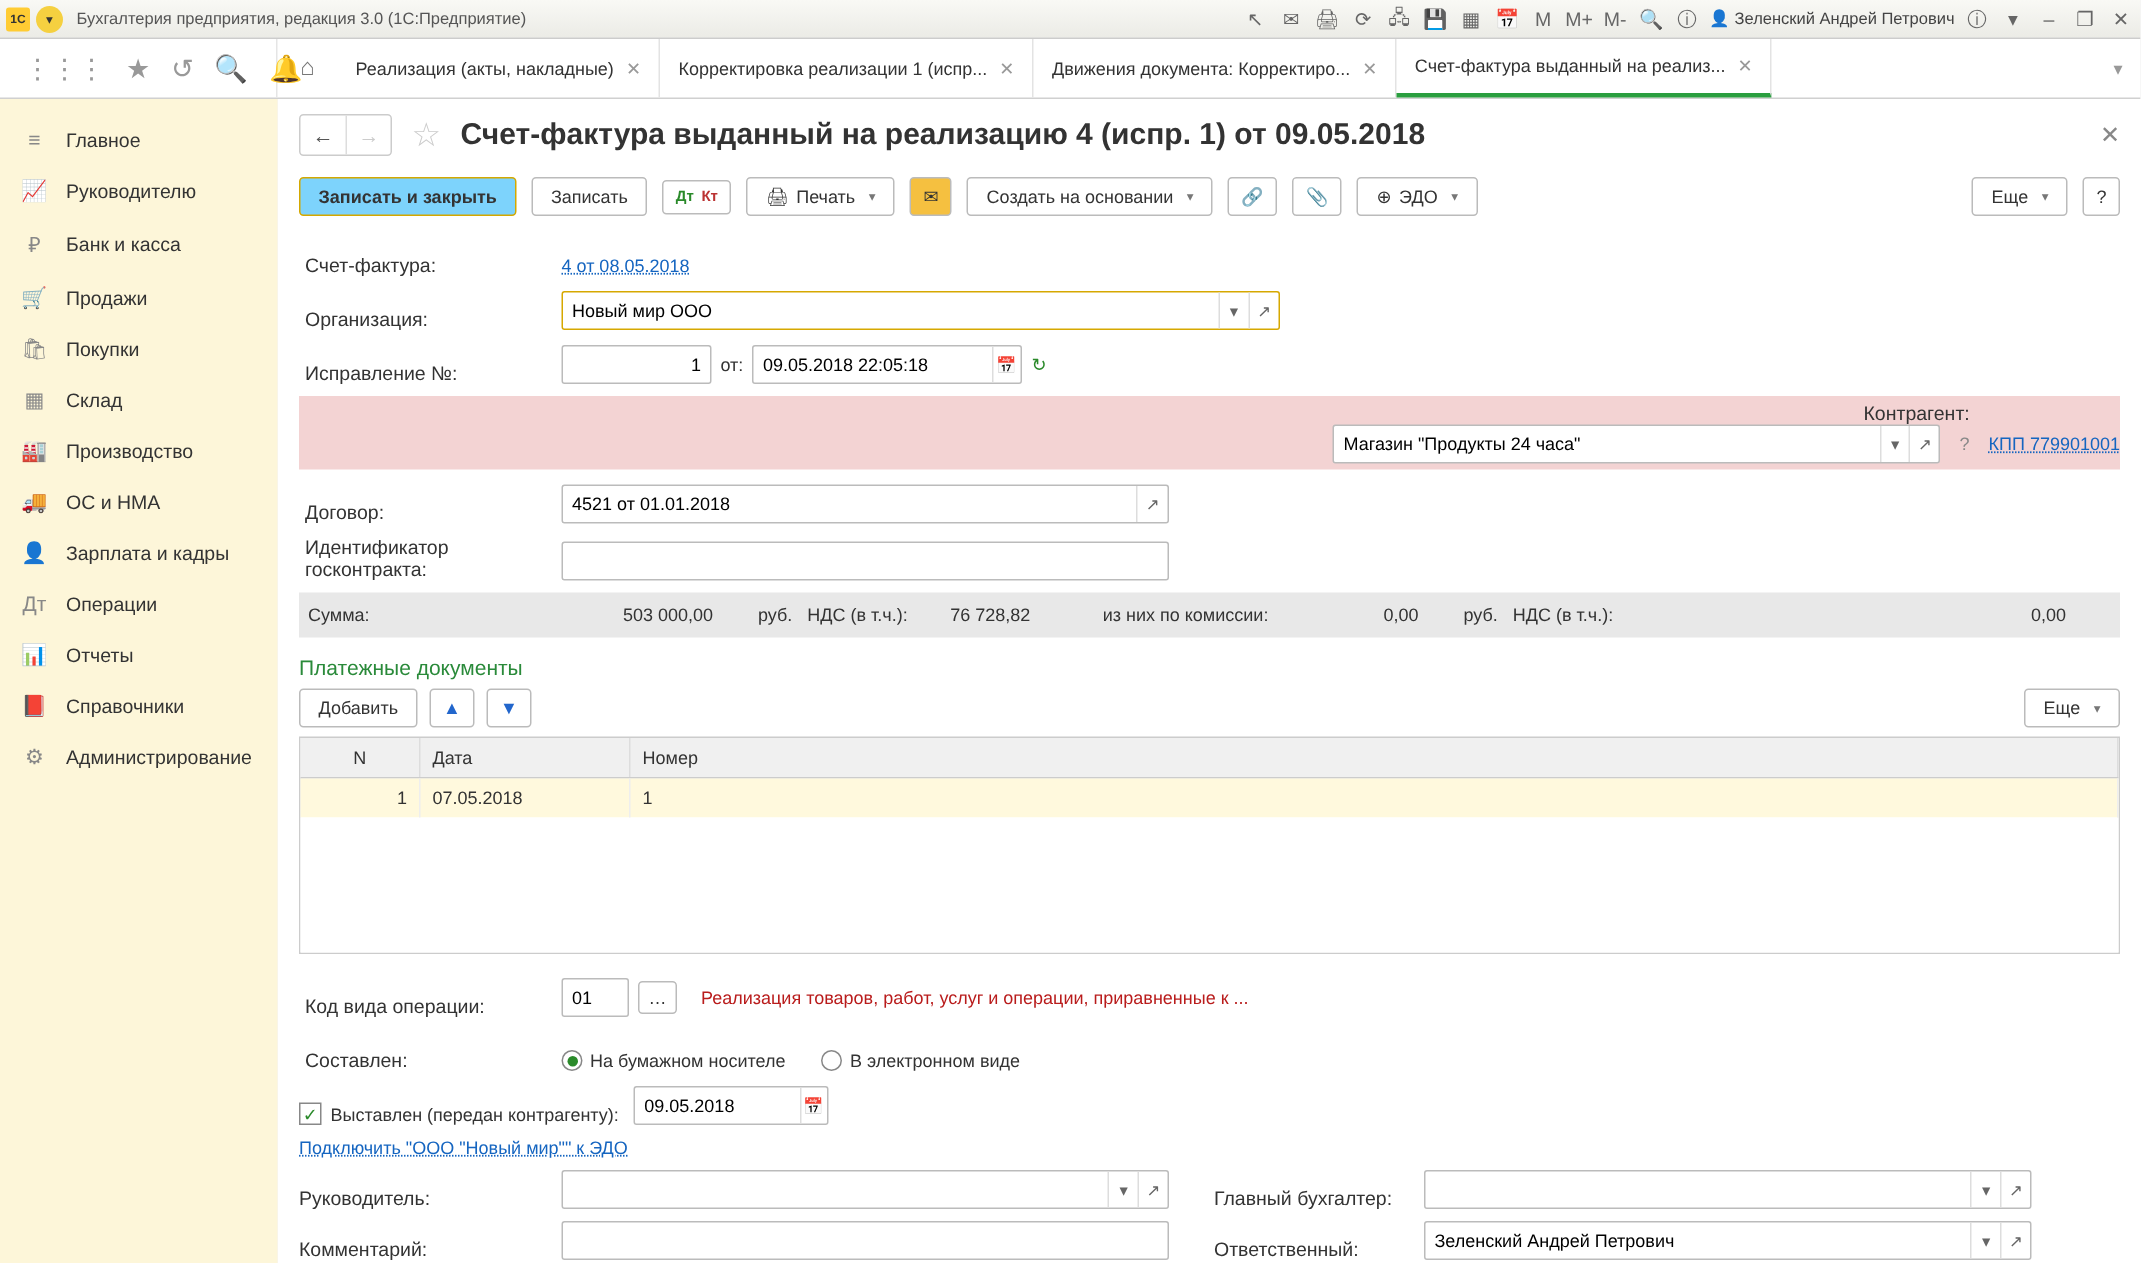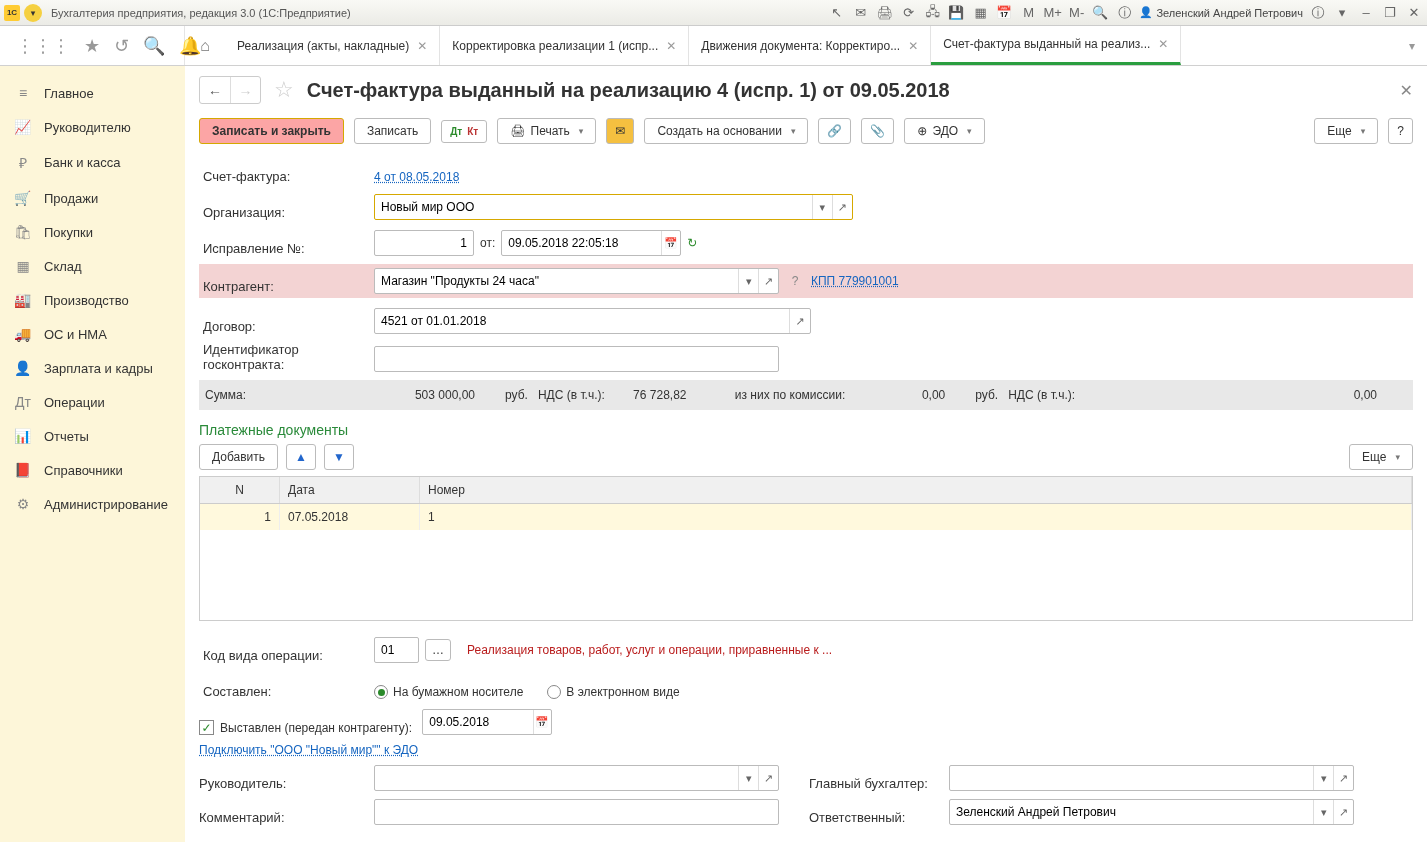--- a/index.html
+++ b/index.html
@@ -36,28 +36,28 @@
 .page-header { display: flex; align-items: center; gap: 8px; margin-bottom: 14px; }
 .nav-btns { display: flex; border: 1px solid #ccc; border-radius: 3px; }
 .nav-btn { width: 30px; height: 26px; display: flex; align-items: center; justify-content: center; font-size: 14px; color: #555; cursor: pointer; }
 .nav-btn + .nav-btn { border-left: 1px solid #ddd; }
 .star-btn { font-size: 22px; color: #ccc; margin: 0 5px; }
 .page-title { font-size: 20px; font-weight: bold; }
 .close-page { margin-left: auto; font-size: 16px; color: #888; cursor: pointer; }
 
 .toolbar { display: flex; gap: 10px; align-items: center; margin-bottom: 12px; }
 .btn { border: 1px solid #bbb; border-radius: 3px; padding: 5px 12px; background: #fff; cursor: pointer; font-size: 12px; display: flex; align-items: center; gap: 5px; }
-.btn.primary { background: #fca5a5; border-color: #d4a800; font-weight: bold; }
+.btn.primary { background: #7dd3fc; border-color: #d4a800; font-weight: bold; }
 .btn.icon-only { padding: 5px 8px; }
 .btn.dropdown::after { content: "▾"; margin-left: 4px; font-size: 9px; color: #777; }
 .toolbar-spacer { flex: 1; }
 
 .form { }
 .form-row { display: flex; align-items: flex-end; margin-bottom: 8px; min-height: 28px; }
-.form-row.highlight { background: #f3d3d3; padding: 4px 0; }
+.form-row.highlight { background: #f3d3d3; padding: 4px 0; flex-direction: column; }
 .form-label { width: 175px; font-size: 13px; color: #333; padding-left: 4px; }
 .form-value { display: flex; align-items: center; gap: 6px; }
 .link { color: #1565c0; text-decoration: underline dotted; cursor: pointer; font-size: 12px; }
 .input-wrap { display: flex; border: 1px solid #bbb; border-radius: 2px; background: #fff; height: 26px; }
 .input-wrap.yellow-border { border: 1px solid #d6a800; }
 .input-wrap input { border: none; outline: none; padding: 0 6px; font-size: 12px; width: 100%; background: transparent; }
 .input-addon { width: 22px; border-left: 1px solid #ddd; display: flex; align-items: center; justify-content: center; cursor: pointer; color: #666; font-size: 11px; }
 .qmark { width: 20px; text-align: center; color: #888; }
 
 .sum-row { background: #e8e8e8; display: flex; align-items: center; padding: 8px 6px; margin: 8px 0 12px; font-size: 12px; }
@@ -283,21 +283,21 @@
           </div>
           <span class="qmark">?</span>
           <span class="link">КПП 779901001</span>
         </div>
       </div>
 
 
       <div class="form-row">
         <div class="form-label">Договор:</div>
         <div class="form-value">
-          <div class="input-wrap" style="width:437px">
+          <div class="input-wrap" style="width:405px">
             <input value="4521 от 01.01.2018" style="">
             <div class="input-addon">↗</div>
           </div>
         </div>
       </div>
 
       <div class="form-row">
         <div class="form-label">Идентификатор госконтракта:</div>
         <div class="form-value">
           <div class="input-wrap" style="width:405px">

